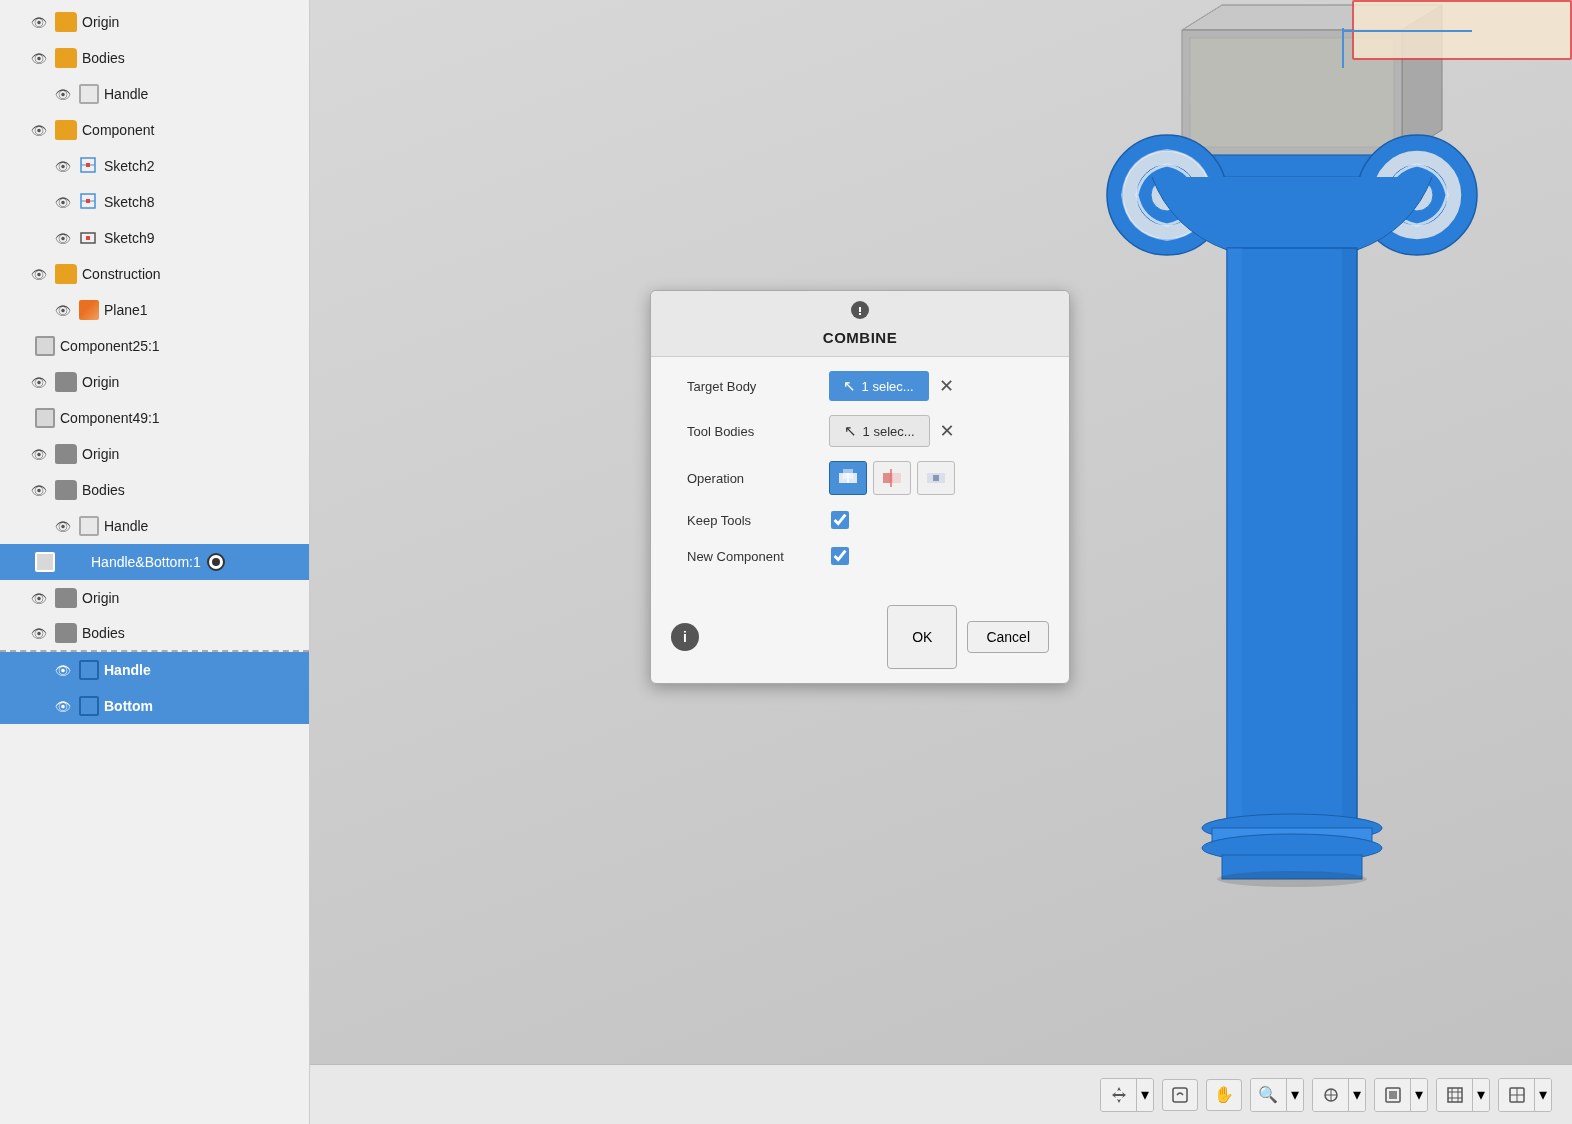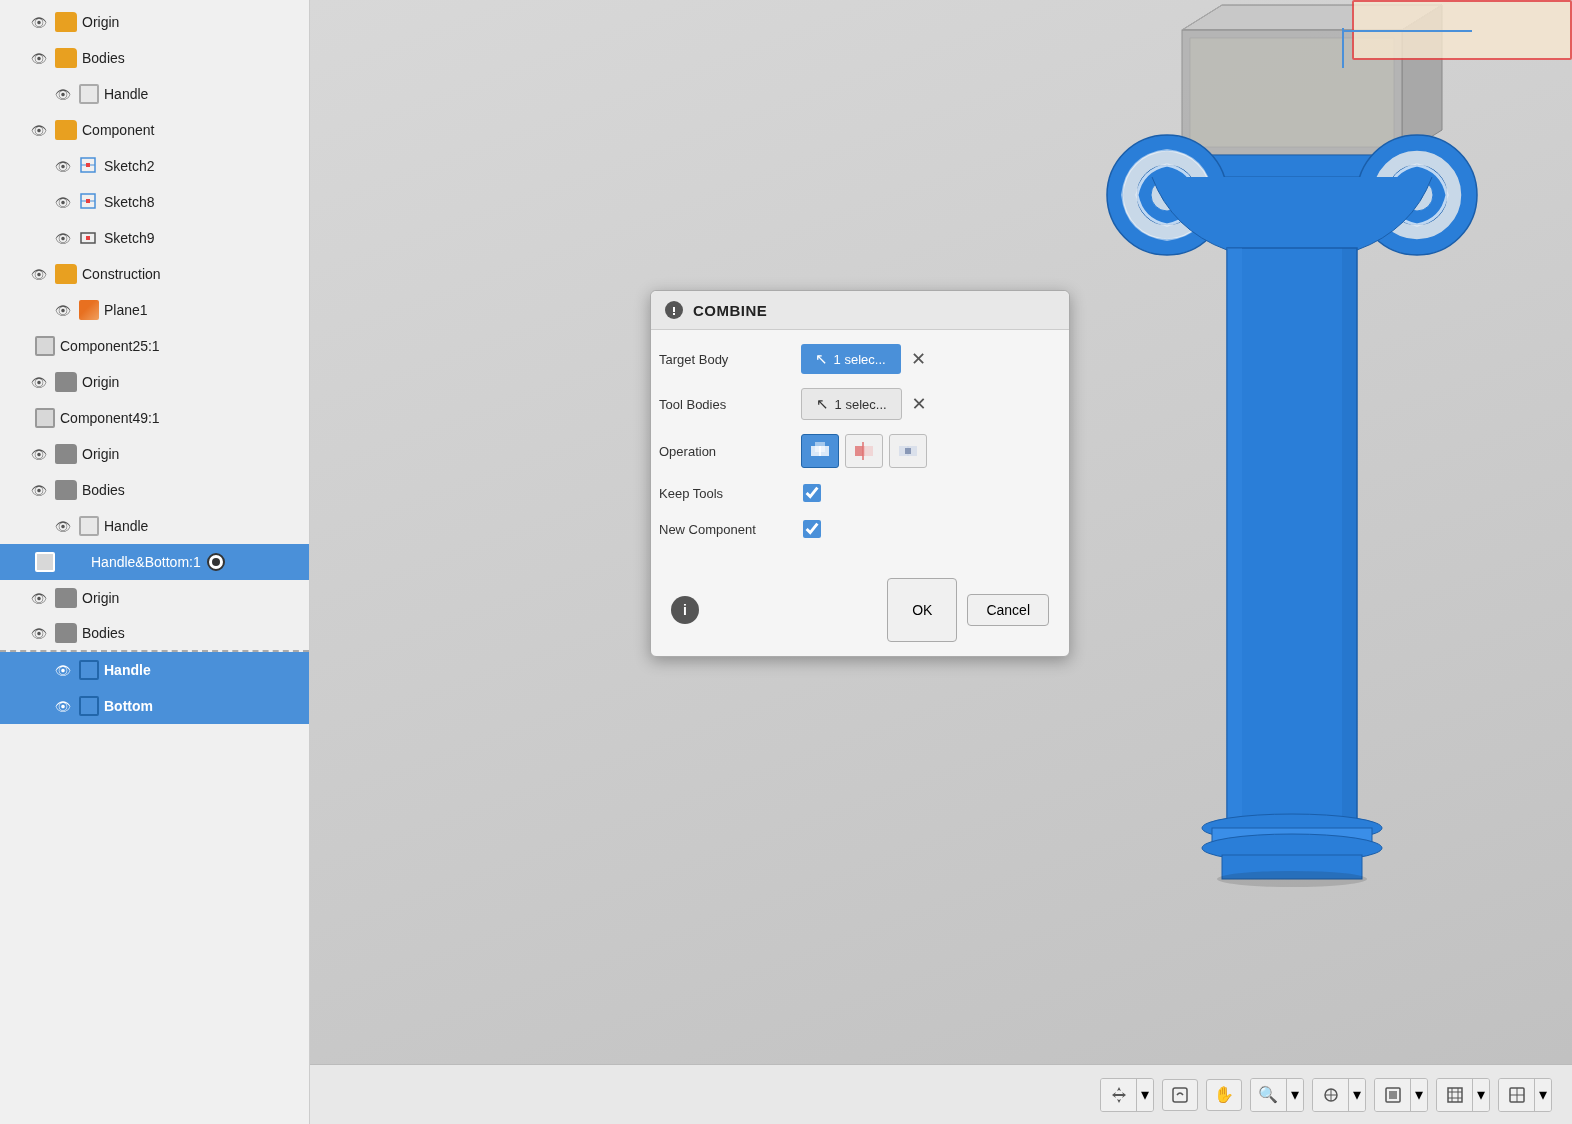--- a/index.html
+++ b/index.html
@@ -213,20 +213,21 @@
     }
 
     .dialog-header {
       background: #e8e8e8;
       border-bottom: 1px solid #ccc;
       padding: 10px 14px;
       border-radius: 6px 6px 0 0;
       display: flex;
       align-items: center;
       gap: 10px;
+      flex-direction: column;
     }
     .dialog-header-icon {
       width: 18px;
       height: 18px;
       background: #555;
       border-radius: 50%;
       display: flex;
       align-items: center;
       justify-content: center;
       color: #fff;
@@ -235,21 +236,21 @@
       flex-shrink: 0;
     }
     .dialog-title {
       font-size: 15px;
       font-weight: 600;
       letter-spacing: 0.5px;
       color: #222;
     }
 
     .dialog-body {
-      padding: 14px 8px;
+      padding: 14px 36px;
     }
 
     .dialog-row {
       display: flex;
       align-items: center;
       margin-bottom: 14px;
       gap: 12px;
     }
     .dialog-row-label {
       width: 130px;

